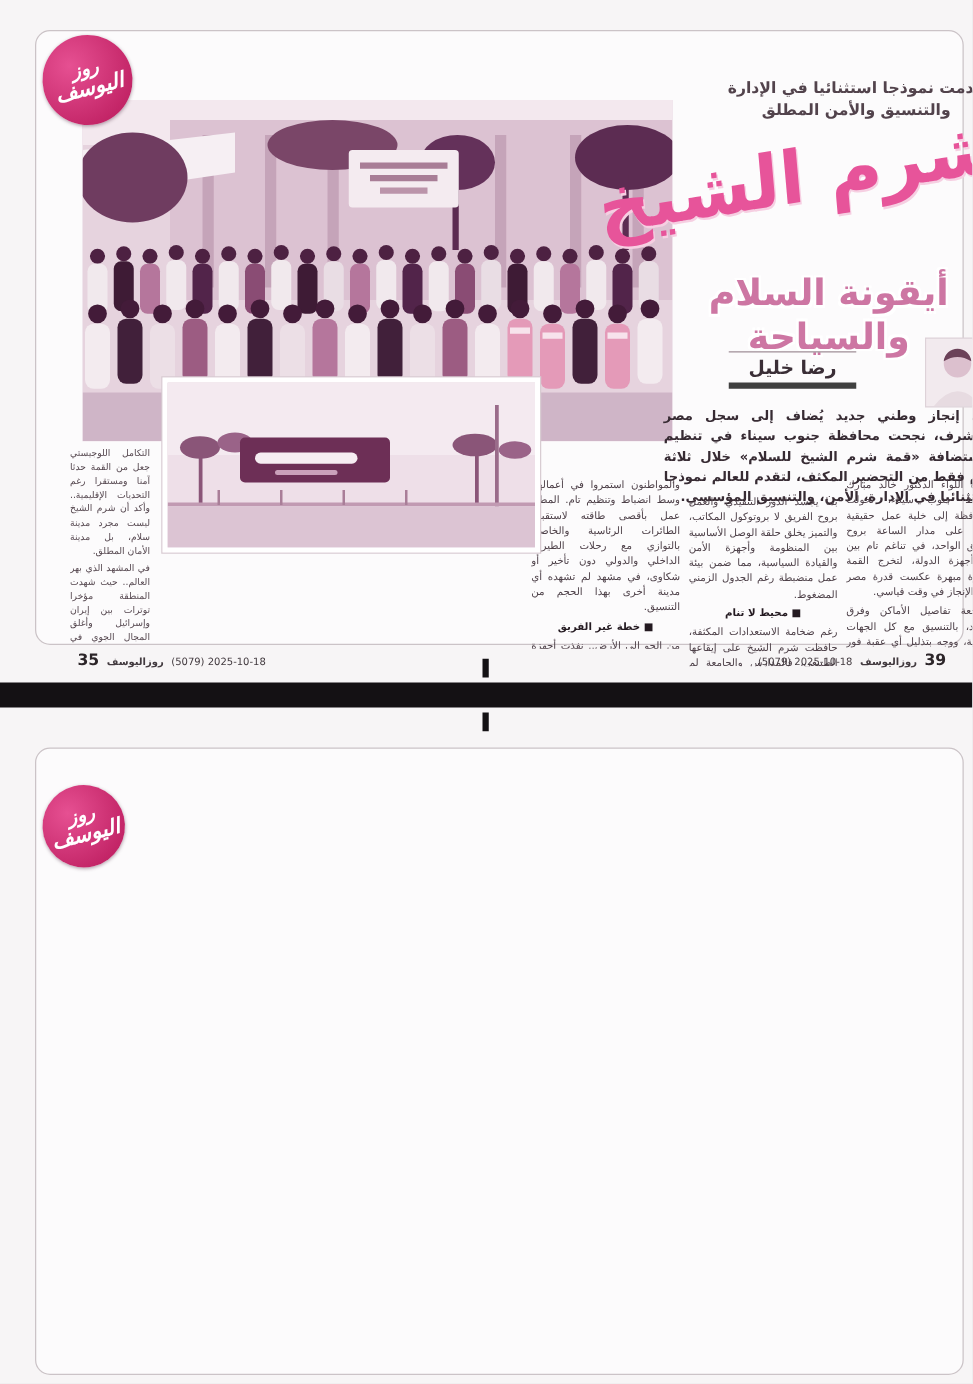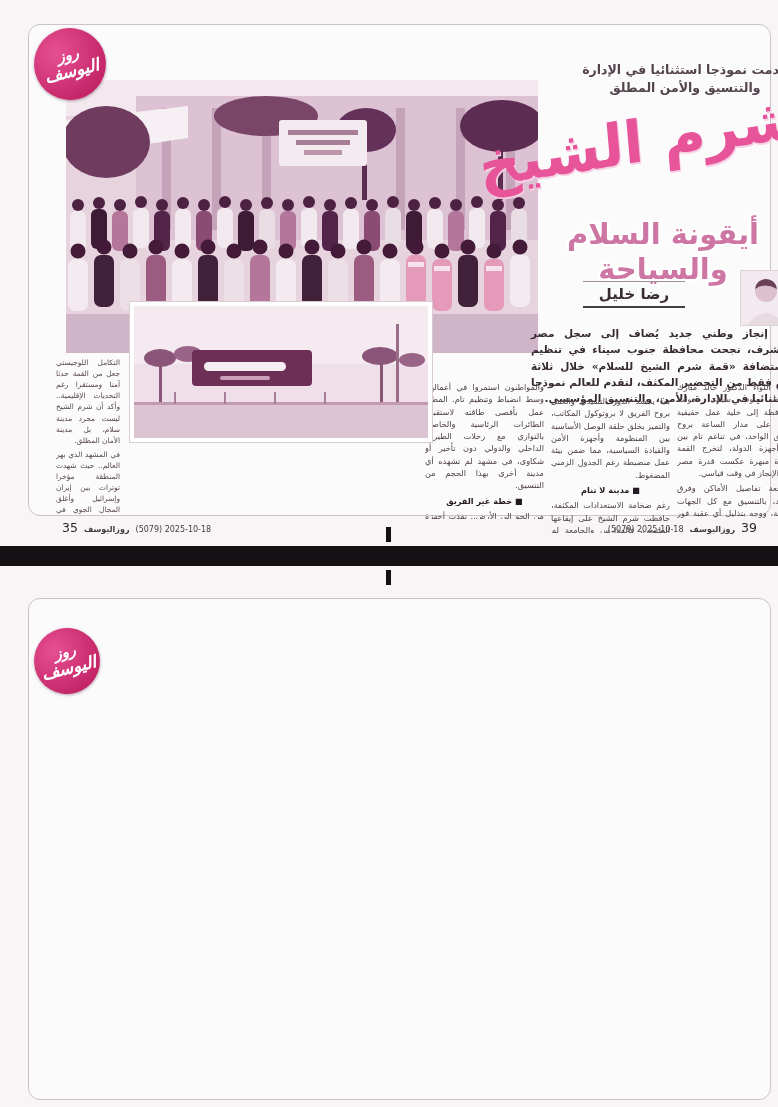--- a/index.html
+++ b/index.html
@@ -27,37 +27,37 @@
   .kicker{left:545px;top:36px;width:222px;text-align:center;font-size:12.5px;font-weight:bold;
           color:#52434c;line-height:1.45;}
   .headline-main{left:470px;top:86px;width:300px;text-align:center;font-size:58px;font-weight:bold;
           color:#e7549a;transform:rotate(-9deg) skewX(-4deg);white-space:nowrap;line-height:1;
           text-shadow:1px 2px 0 #f6cfe2;}
   .headline-sub{left:500px;top:192px;width:268px;text-align:center;font-weight:bold;color:#cd76a3;
           font-size:29px;line-height:1.22;
           text-shadow:-2px -2px 0 #fff,2px -2px 0 #fff,-2px 2px 0 #fff,2px 2px 0 #fff,0 0 5px #fff;}
   .byline{left:505px;top:256px;width:200px;text-align:center;}
   .byline span{display:inline-block;font-size:15px;font-weight:bold;color:#3a2e36;
-          border-top:1px solid #9f8f97;border-bottom:2px solid #404040;padding:3px 16px;}
+          border-top:1px solid #9f8f97;border-bottom:5px solid #404040;padding:3px 16px;}
   .author-photo{left:712px;top:246px;width:50px;height:54px;background:#f2eaee;box-shadow:0 0 0 1px #ddd2d8;}
   .intro{left:502px;top:300px;width:264px;font-size:10.5px;font-weight:bold;color:#372b33;
           line-height:1.55;text-align:justify;margin:0;}
   .bodycol{font-size:8.2px;color:#4e4149;line-height:1.5;text-align:justify;overflow:hidden;}
   .bodycol p{margin:0 0 3px;}
   .subhead{font-weight:bold;text-align:center;color:#241a21;margin:3px 0 !important;}
   .colA{left:648px;top:356px;width:119px;height:138px;}
   .colB{left:522px;top:370px;width:119px;height:138px;}
   .colC{left:396px;top:356px;width:119px;height:138px;}
   .sidecol{font-size:7.4px;color:#564850;line-height:1.5;text-align:justify;overflow:hidden;}
   .sidecol p{margin:0 0 3px;}
   .sidecol-top{left:27px;top:332px;width:64px;height:160px;}
   .caption{font-weight:bold;color:#d8498b;text-align:center;}
   .caption-top{left:100px;top:417px;width:290px;height:78px;font-size:16.5px;line-height:1.5;}
   .footer{display:flex;align-items:baseline;gap:6px;font-size:8px;color:#423a3f;direction:ltr;}
-  .footer .pg{font-size:12.5px;font-weight:normal;color:#2c2529;}
+  .footer .pg{font-size:12.5px;font-weight:bold;color:#2c2529;}
   .footer .br{font-weight:bold;}
   .footT-L{left:33px;top:495px;}
   .footT-R{left:auto;right:13px;top:495px;}
   
   .black-bar{left:0;top:546px;width:778px;height:20px;background:#141114;}
   .reg-tick{left:386px;width:5px;height:15px;background:#141114;}
   .tick1{top:527px;} .tick2{top:570px;}
   
   .group-photo{left:37px;top:55px;width:472px;height:273px;}
   .monument-photo{left:101px;top:277px;width:294px;height:132px;}
@@ -191,21 +191,21 @@
     </figure>
 
     <p class="abs intro">في إنجاز وطني جديد يُضاف إلى سجل مصر المشرف، نجحت محافظة جنوب سيناء في تنظيم واستضافة «قمة شرم الشيخ للسلام» خلال ثلاثة أيام فقط من التحضير المكثف، لتقدم للعالم نموذجا استثنائيا في الإدارة، الأمن، والتنسيق المؤسسي.</p>
 
     <div class="abs bodycol colA">
       <p>بقيادة اللواء الدكتور خالد مبارك محافظ جنوب سيناء، تحولت المحافظة إلى خلية عمل حقيقية تعمل على مدار الساعة بروح الفريق الواحد، في تناغم تام بين كل أجهزة الدولة، لتخرج القمة بصورة مبهرة عكست قدرة مصر على الإنجاز في وقت قياسي.</p>
       <p>لمراجعة تفاصيل الأماكن وفرق الوفود، بالتنسيق مع كل الجهات المعنية، ووجه بتذليل أي عقبة فور ظهورها.. انعكس ذلك على ظهور شرم الشيخ في أبهى حللها بتكاتف جهود كل العناصر التنفيذية في المحافظة.</p>
     </div>
     <div class="abs bodycol colB">
       <p>بما يجسد الدور التنفيذي والعمل بروح الفريق لا بروتوكول المكاتب، والتميز يخلق حلقة الوصل الأساسية بين المنظومة وأجهزة الأمن والقيادة السياسية، مما ضمن بيئة عمل منضبطة رغم الجدول الزمني المضغوط.</p>
-      <p class="subhead">■ مدينة لا تنام</p>
+      <p class="subhead">■ محيط لا تنام</p>
       <p>رغم ضخامة الاستعدادات المكثفة، حافظت شرم الشيخ على إيقاعها الطبيعي، فالمدارس والجامعة لم تتعطل، والحركة السياحية ظلت مزدهرة.</p>
     </div>
     <div class="abs bodycol colC">
       <p>والمواطنون استمروا في أعمالهم وسط انضباط وتنظيم تام. المطار عمل بأقصى طاقته لاستقبال الطائرات الرئاسية والخاصة، بالتوازي مع رحلات الطيران الداخلي والدولي دون تأخير أو شكاوى، في مشهد لم تشهده أي مدينة أخرى بهذا الحجم من التنسيق.</p>
       <p class="subhead">■ خطة غير الفريق</p>
       <p>من الجو إلى الأرض.. نفذت أجهزة الدولة خطة تأمين غير مسبوقة، فقد غطت المجال الجوي بالكامل لتأمين محيط المدينة، فيما تم تجهيز مسارات سريعة ومؤمنة لتحركات الرؤساء والوفود، بمشاركة الجهات المعنية من المحافظة ومديرية الأمن والأمن الوطني.</p>
     </div>
     <div class="abs sidecol sidecol-top">
       <p>التكامل اللوجيستي جعل من القمة حدثا آمنا ومستقرا رغم التحديات الإقليمية.. وأكد أن شرم الشيخ ليست مجرد مدينة سلام، بل مدينة الأمان المطلق.</p>
       <p>في المشهد الذي بهر العالم.. حيث شهدت المنطقة مؤخرا توترات بين إيران وإسرائيل وأغلق المجال الجوي في العديد من الدول، ظلت شرم الشيخ وقتها آمنة مطمئنة.</p>

